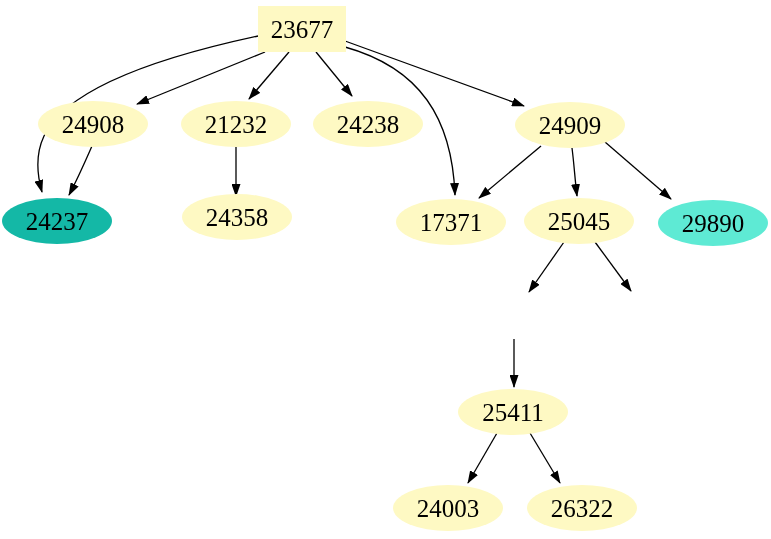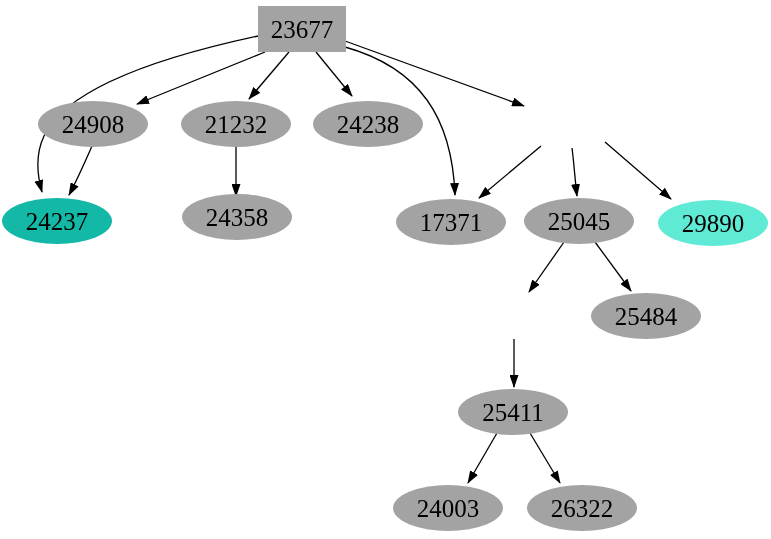--- a/index.html
+++ b/index.html
@@ -15,21 +15,21 @@
     position:absolute;
     display:flex;align-items:center;justify-content:center;
     color:#000000;
     font-size:25px;
     line-height:1;
     white-space:nowrap;
     user-select:none;
   }
   .ellipse{width:110px;height:46px;border-radius:55px / 23px;}
   .box{width:88px;height:46px;border-radius:0;}
-  .fill-gray{background:#a3a3a3;}
+  .fill-gray{background:#fef9c3;}
   .fill-slate{background:#14b8a6;}
   .fill-pink{background:#5eead4;}
   .edge{stroke:#000000;stroke-width:1.3;fill:none;}
 </style>
 </head>
 <body>
 
 <div id="canvas">
 
   <svg id="edges" width="771" height="539" viewBox="0 0 771 539" xmlns="http://www.w3.org/2000/svg">
@@ -55,27 +55,27 @@
     <path class="edge" d="M514,339 L514,387" marker-end="url(#arrow)"></path>
     <path class="edge" d="M497,433 L468,483" marker-end="url(#arrow)"></path>
     <path class="edge" d="M530,433 L560,483" marker-end="url(#arrow)"></path>
   </svg>
 
   <div class="node box fill-gray" style="left:258px;top:6px;">23677</div>
 
   <div class="node ellipse fill-gray" style="left:38px;top:101px;">24908</div>
   <div class="node ellipse fill-gray" style="left:181px;top:101px;">21232</div>
   <div class="node ellipse fill-gray" style="left:313px;top:101px;">24238</div>
+  <div class="node ellipse fill-gray" style="left:515px;top:102px;">24909</div>
 
   <div class="node ellipse fill-slate" style="left:2px;top:198px;">24237</div>
   <div class="node ellipse fill-gray" style="left:182px;top:194px;">24358</div>
   <div class="node ellipse fill-gray" style="left:396px;top:199px;">17371</div>
   <div class="node ellipse fill-gray" style="left:524px;top:198px;">25045</div>
   <div class="node ellipse fill-pink" style="left:658px;top:200px;">29890</div>
 
-  <div class="node ellipse fill-gray" style="left:591px;top:293px;">25484</div>
 
   <div class="node ellipse fill-gray" style="left:458px;top:389px;">25411</div>
 
   <div class="node ellipse fill-gray" style="left:393px;top:485px;">24003</div>
   <div class="node ellipse fill-gray" style="left:527px;top:485px;">26322</div>
 
 </div>
 
 </body></html>

